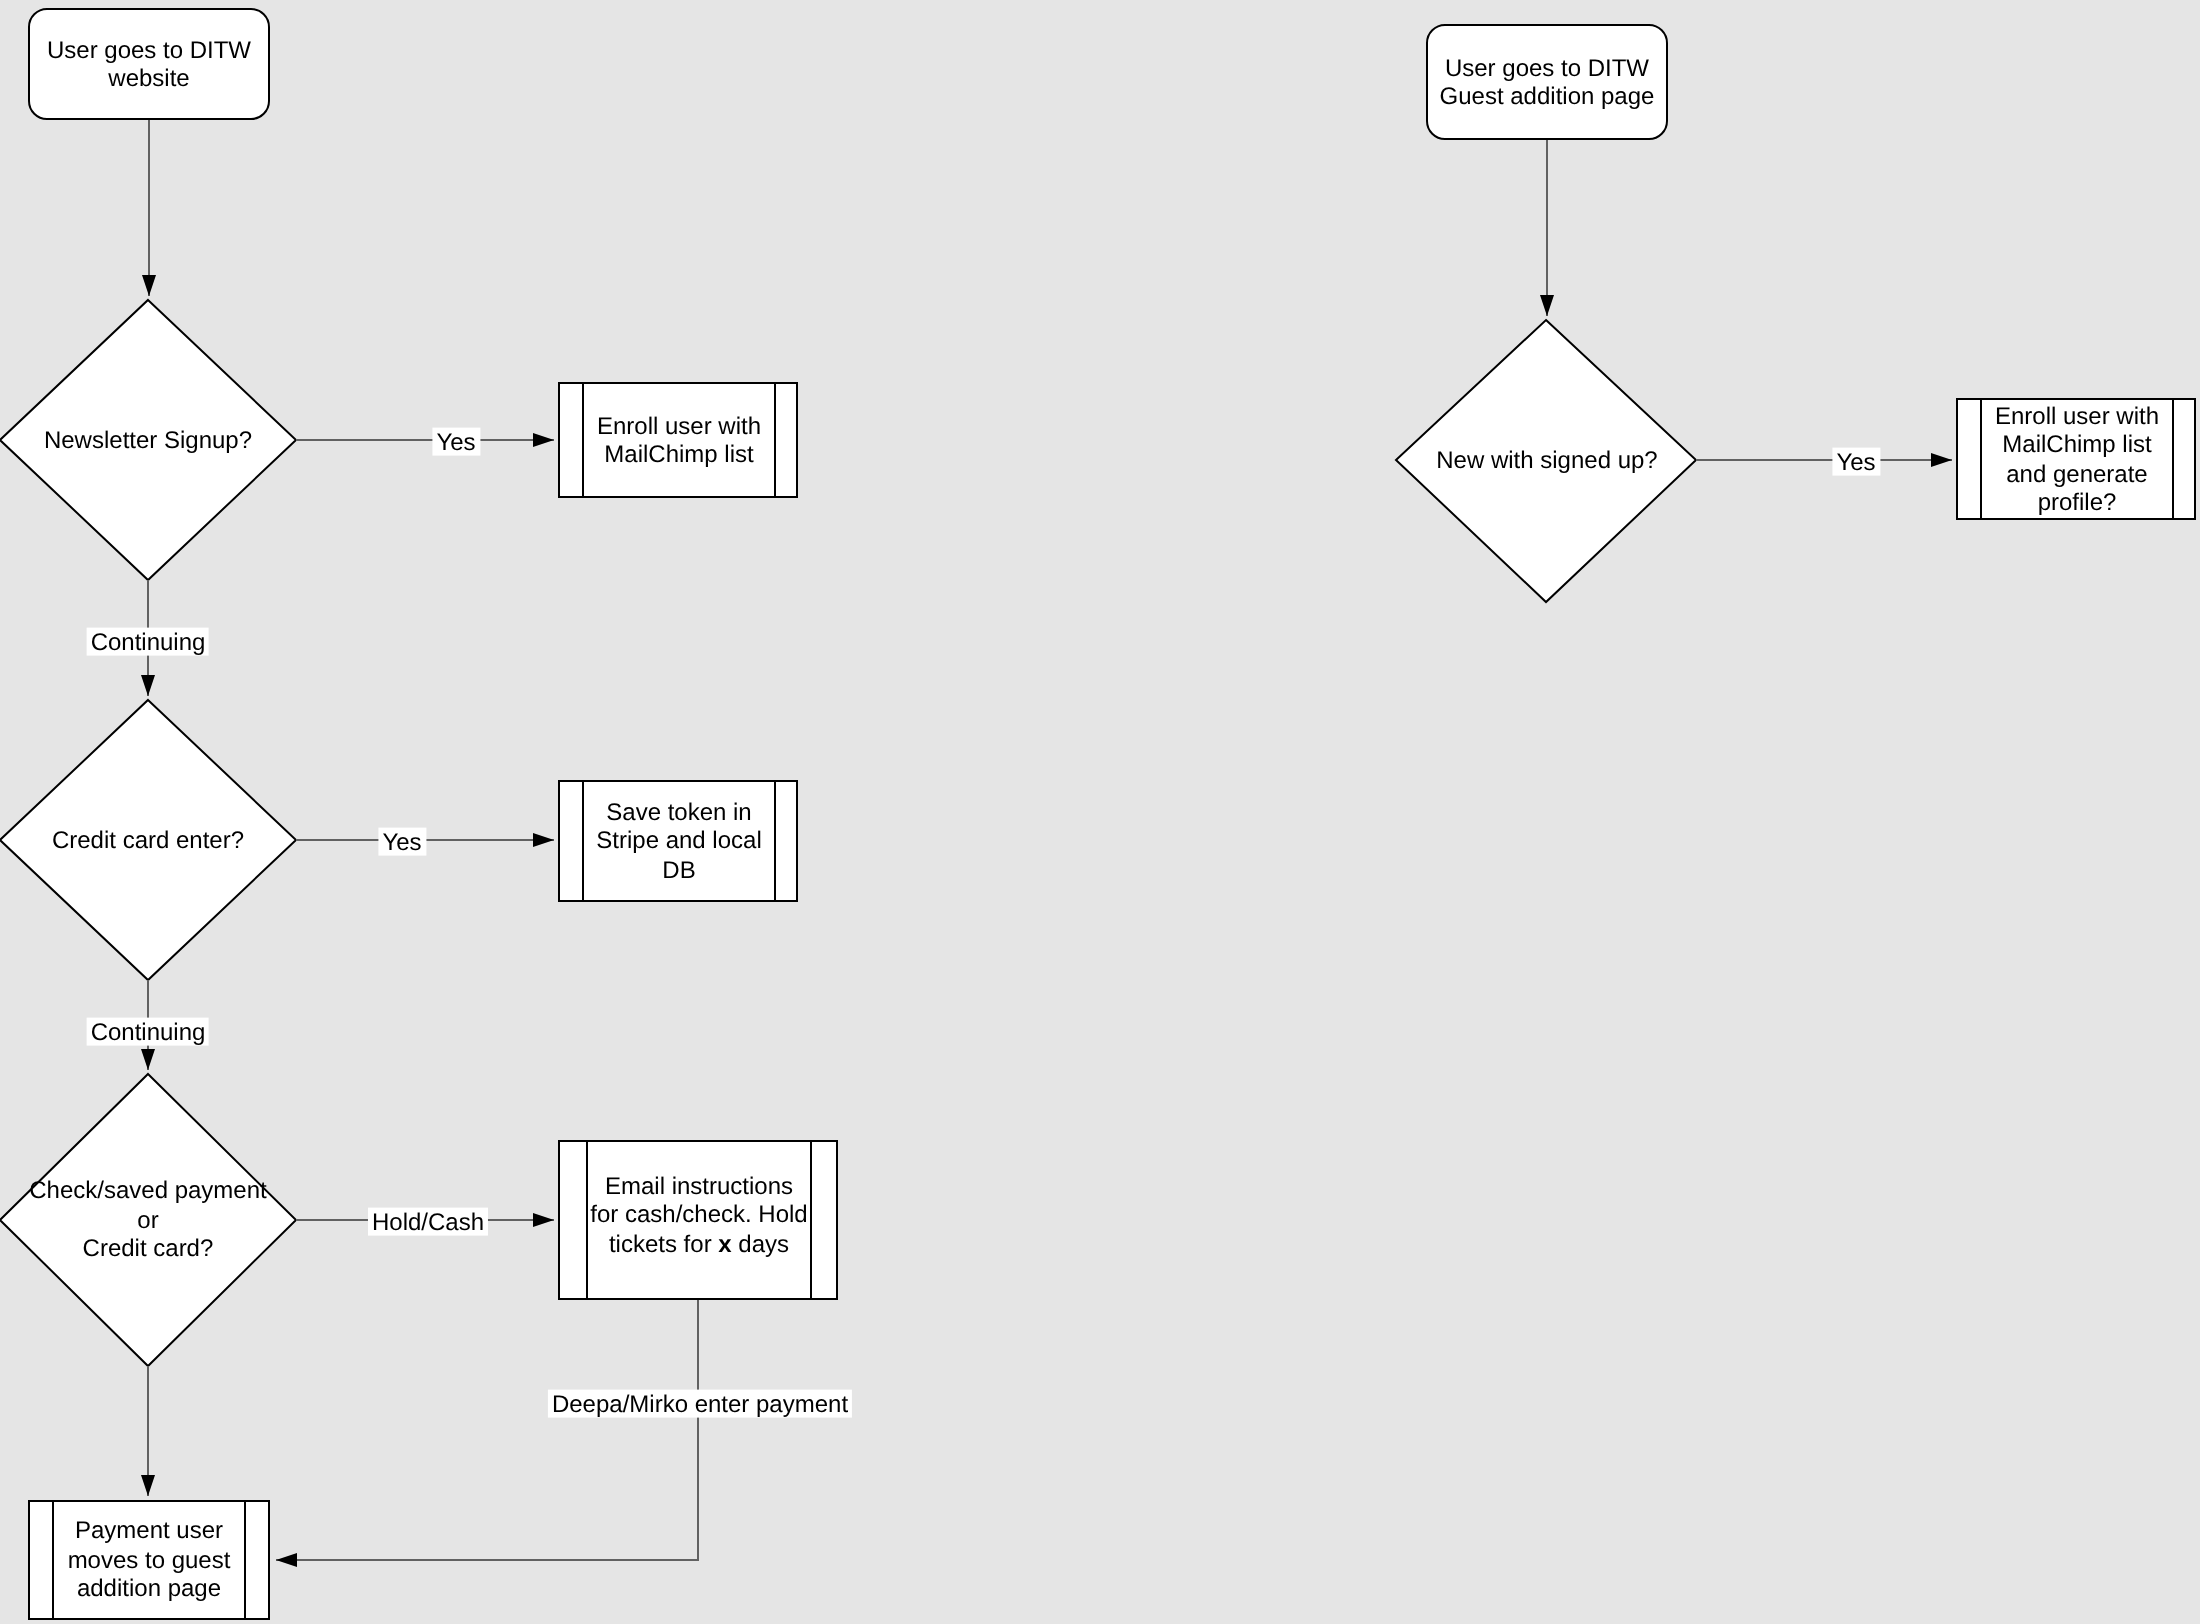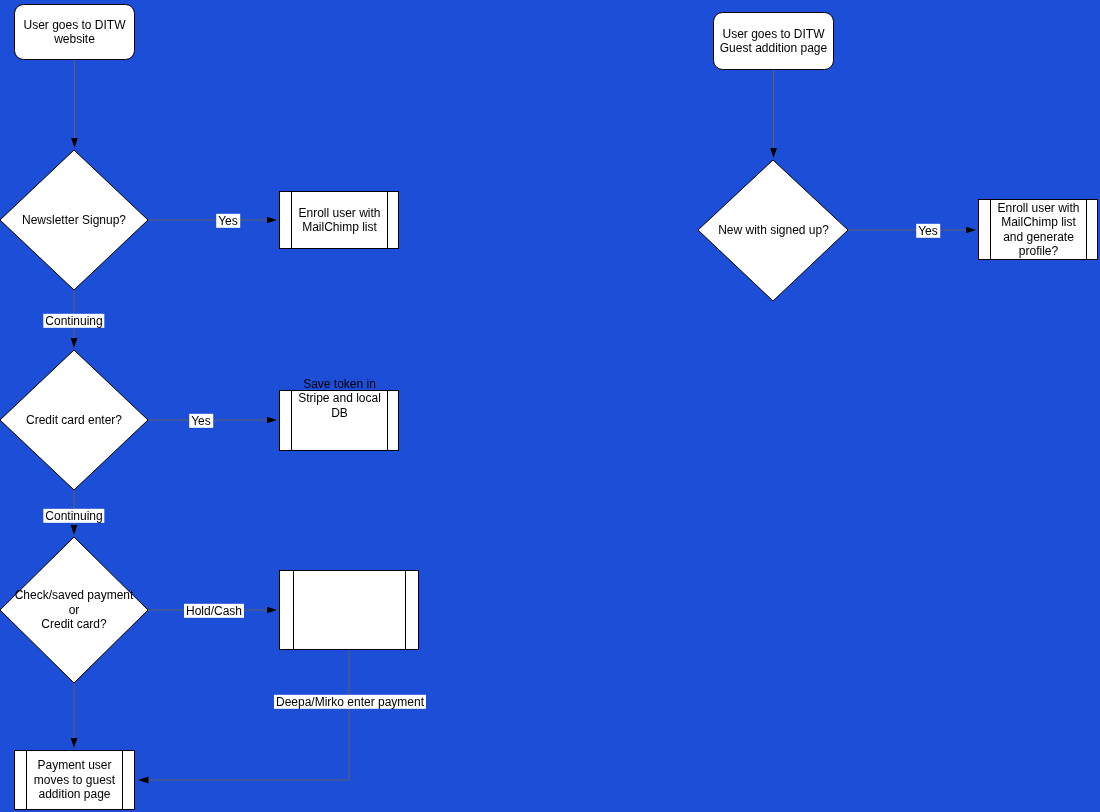--- a/index.html
+++ b/index.html
@@ -1,20 +1,20 @@
 <!DOCTYPE html>
 <html><head>
 <meta charset="utf-8">
 <style>
   html, body { margin: 0; padding: 0; background: #ffffff; }
   #canvas {
     position: relative;
     width: 1100px;
     height: 812px;
-    background: #1d4ed8;
+    background: #e5e5e5;
     overflow: hidden;
     font-family: "Liberation Sans", sans-serif;
   }
   #wires { position: absolute; left: 0; top: 0; }
   .node-label {
     position: absolute;
     display: flex;
     align-items: center;
     justify-content: center;
     text-align: center;
@@ -98,28 +98,31 @@
   <div class="node-label" style="left:14px; top:4px; width:121px; height:56px;">User goes to DITW
 website</div>
 
   <div class="node-label" style="left:0px; top:150px; width:148px; height:140px;text-align:right;">Newsletter Signup?</div>
 
   <div class="node-label" style="left:292px; top:191px; width:95px; height:58px;">Enroll user with
 MailChimp list</div>
 
   <div class="node-label" style="left:0px; top:350px; width:148px; height:140px;">Credit card enter?</div>
 
-  <div class="node-label" style="left:292px; top:368px; width:95px; height:61px;">Save token in
+  <div class="node-label" style="left:292px; top:390px; width:95px; height:61px;">Save token in
 Stripe and local
 DB</div>
 
   <div class="node-label" style="left:0px; top:537px; width:148px; height:146px;">Check/saved payment
 or
 Credit card?</div>
 
+  <div class="node-label" style="left:293px; top:570px; width:113px; height:80px; display:block; padding-top:16px; box-sizing:border-box;"><span>Email instructions
+for cash/check. Hold
+tickets for </span><span class="bold">x</span><span> days</span></div>
 
   <div class="node-label" style="left:26px; top:750px; width:97px; height:60px;border-radius:30px;">Payment user
 moves to guest
 addition page</div>
 
   <div class="node-label" style="left:713px; top:12px; width:121px; height:58px;">User goes to DITW
 Guest addition page</div>
 
   <div class="node-label" style="left:698px; top:160px; width:151px; height:141px;">New with signed up?</div>
 

